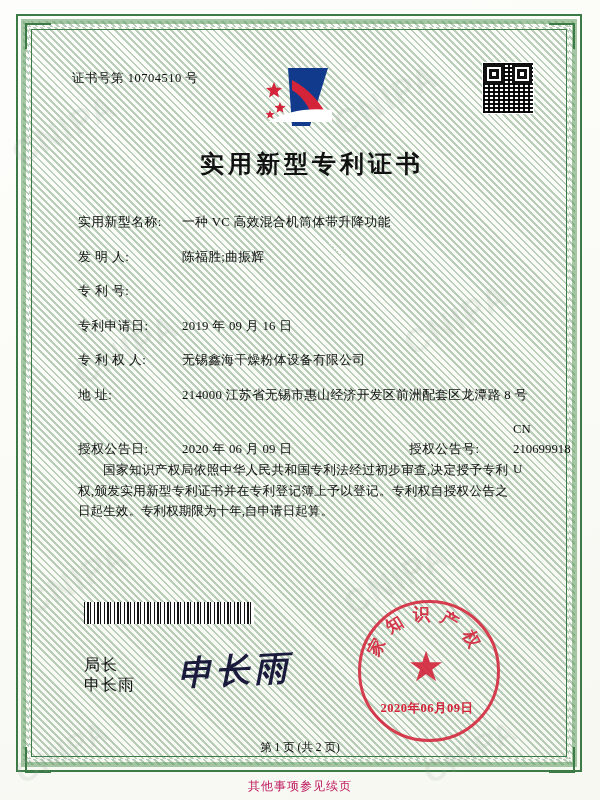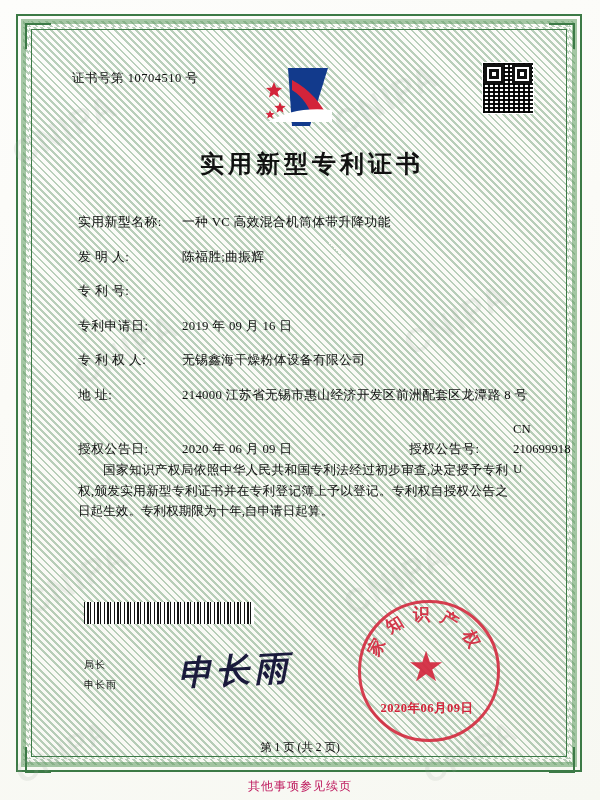--- a/index.html
+++ b/index.html
@@ -221,21 +221,21 @@
     text-align: center;
     font-size: 12.5px;
     color: #d3243a;
     font-weight: bold;
     letter-spacing: 0.5px;
   }
 
   .director-block {
     position: absolute;
     left: 84px; top: 655px;
-    font-size: 10px;
+    font-size: 16px;
     line-height: 20px;
     color: #111;
     letter-spacing: 1px;
   }
   .signature {
     position: absolute;
     left: 178px; top: 648px;
     font-family: "Liberation Serif", serif;
     font-size: 34px;
     font-style: italic;

